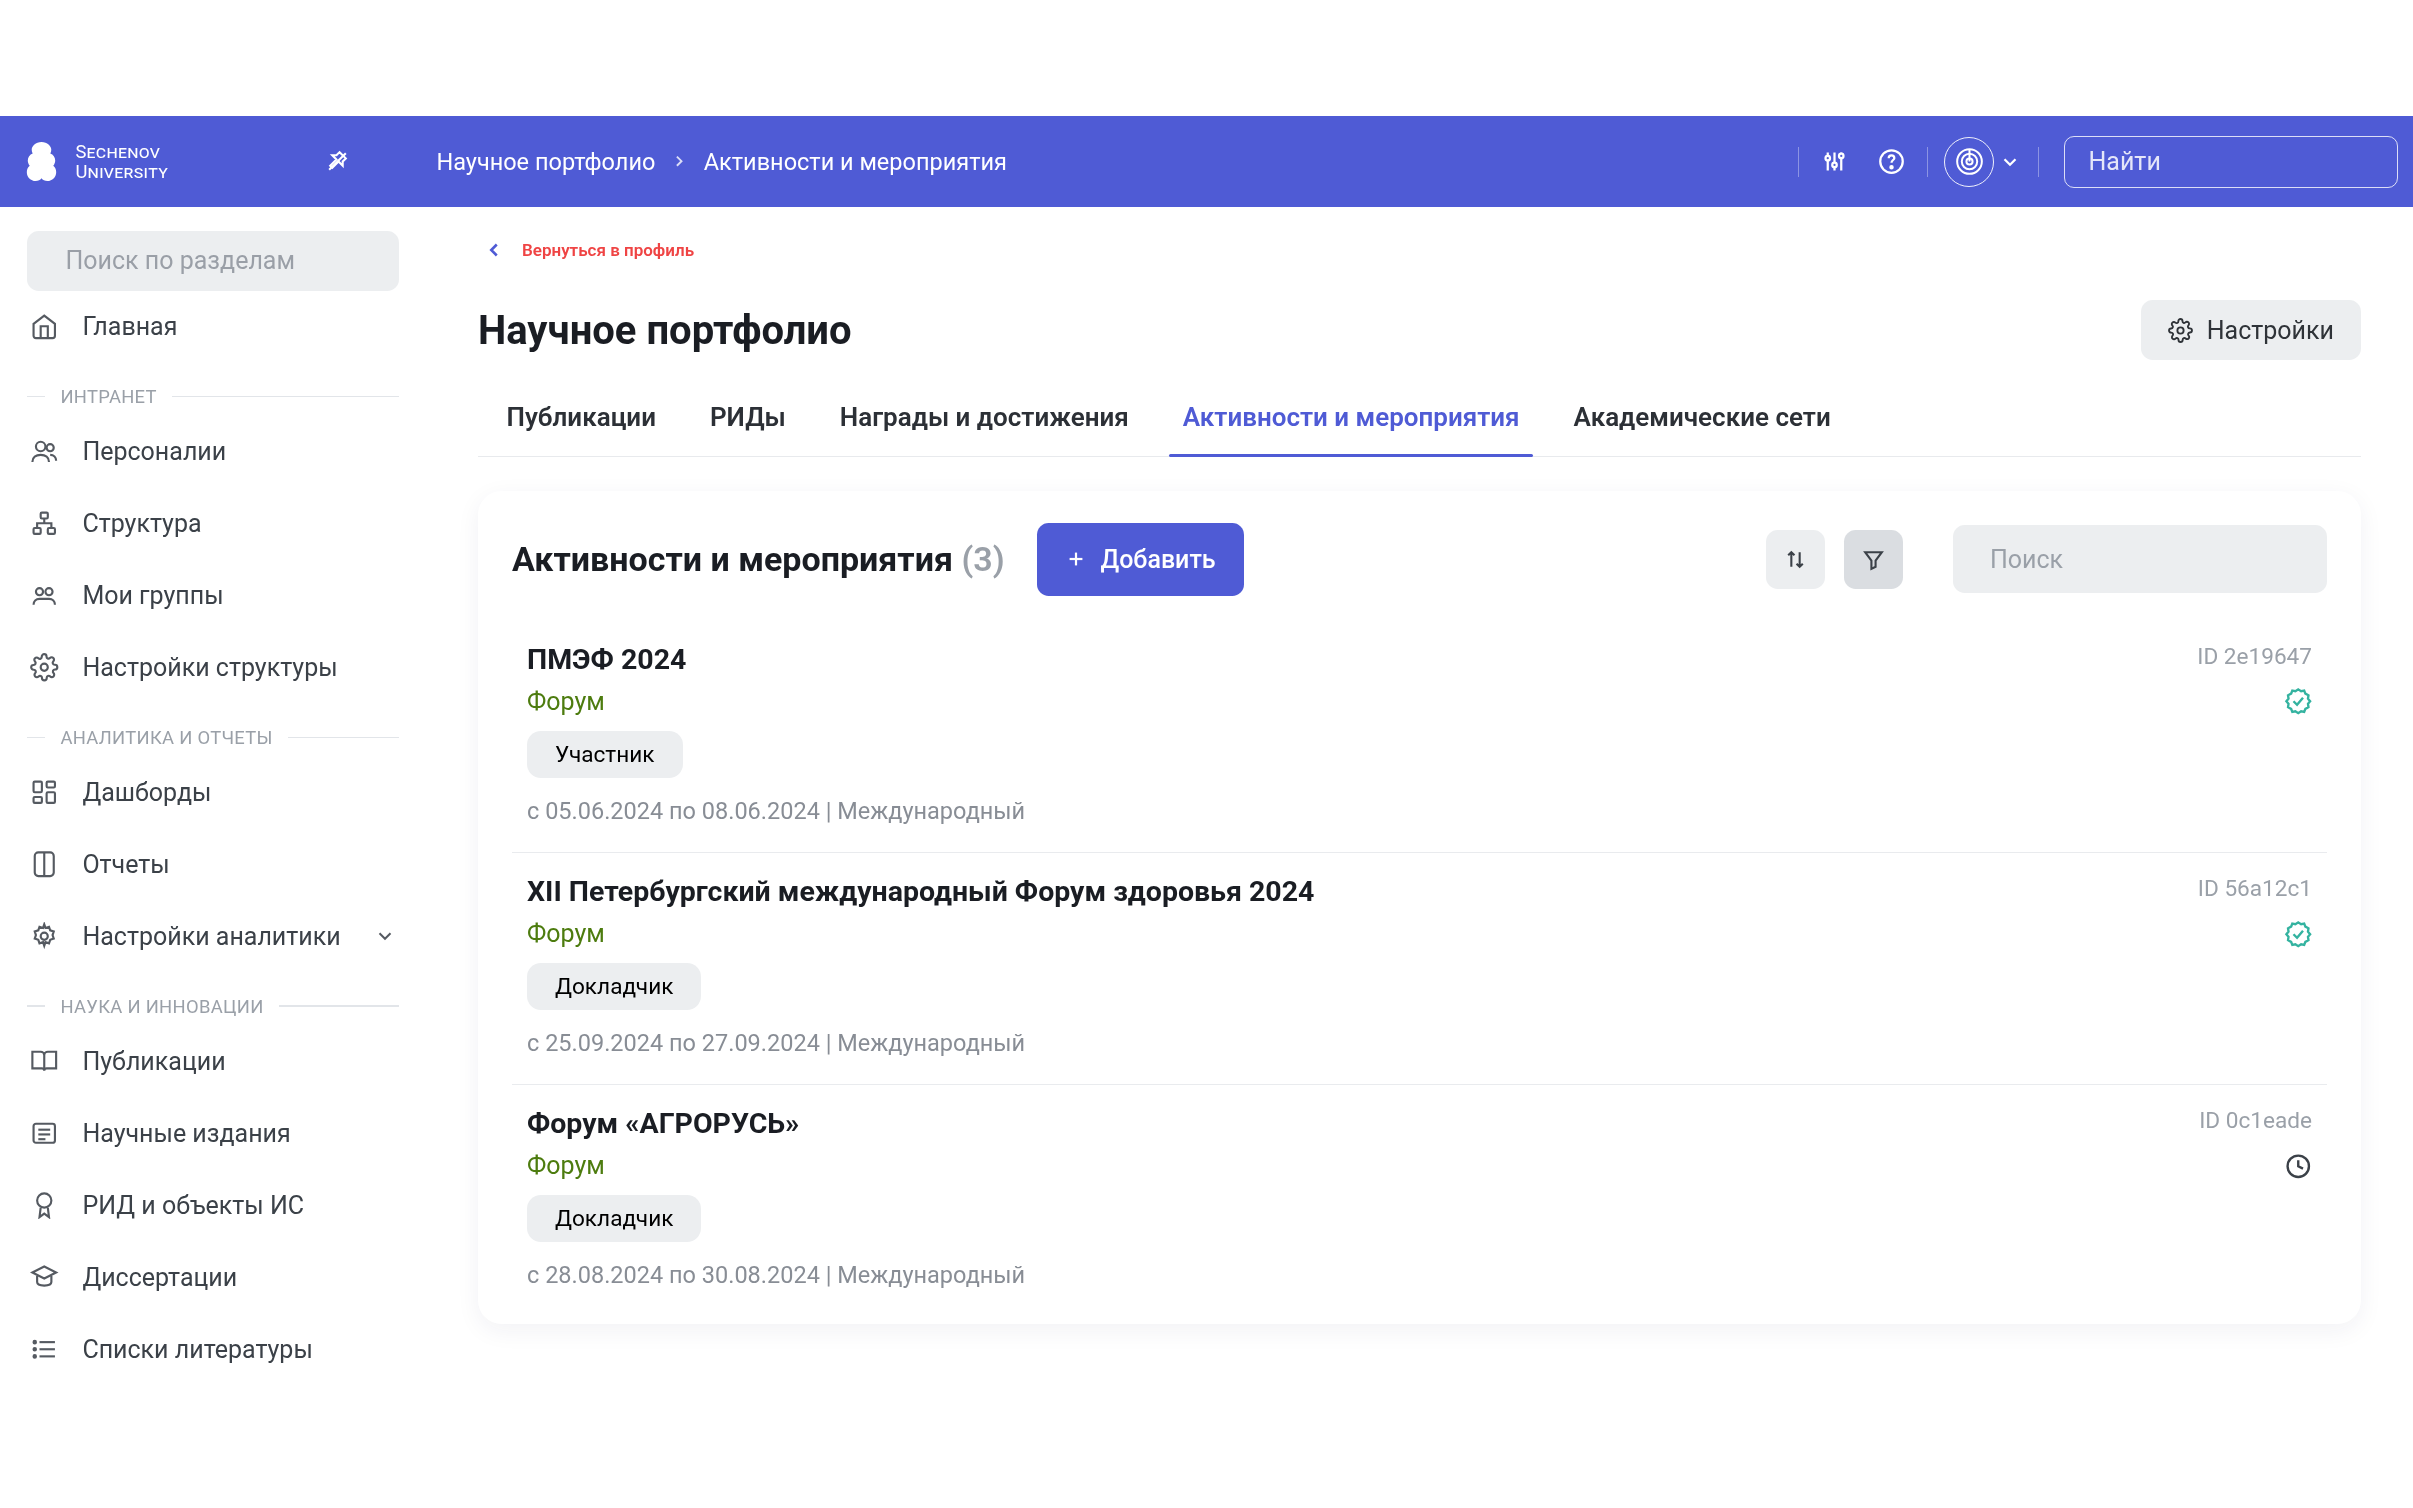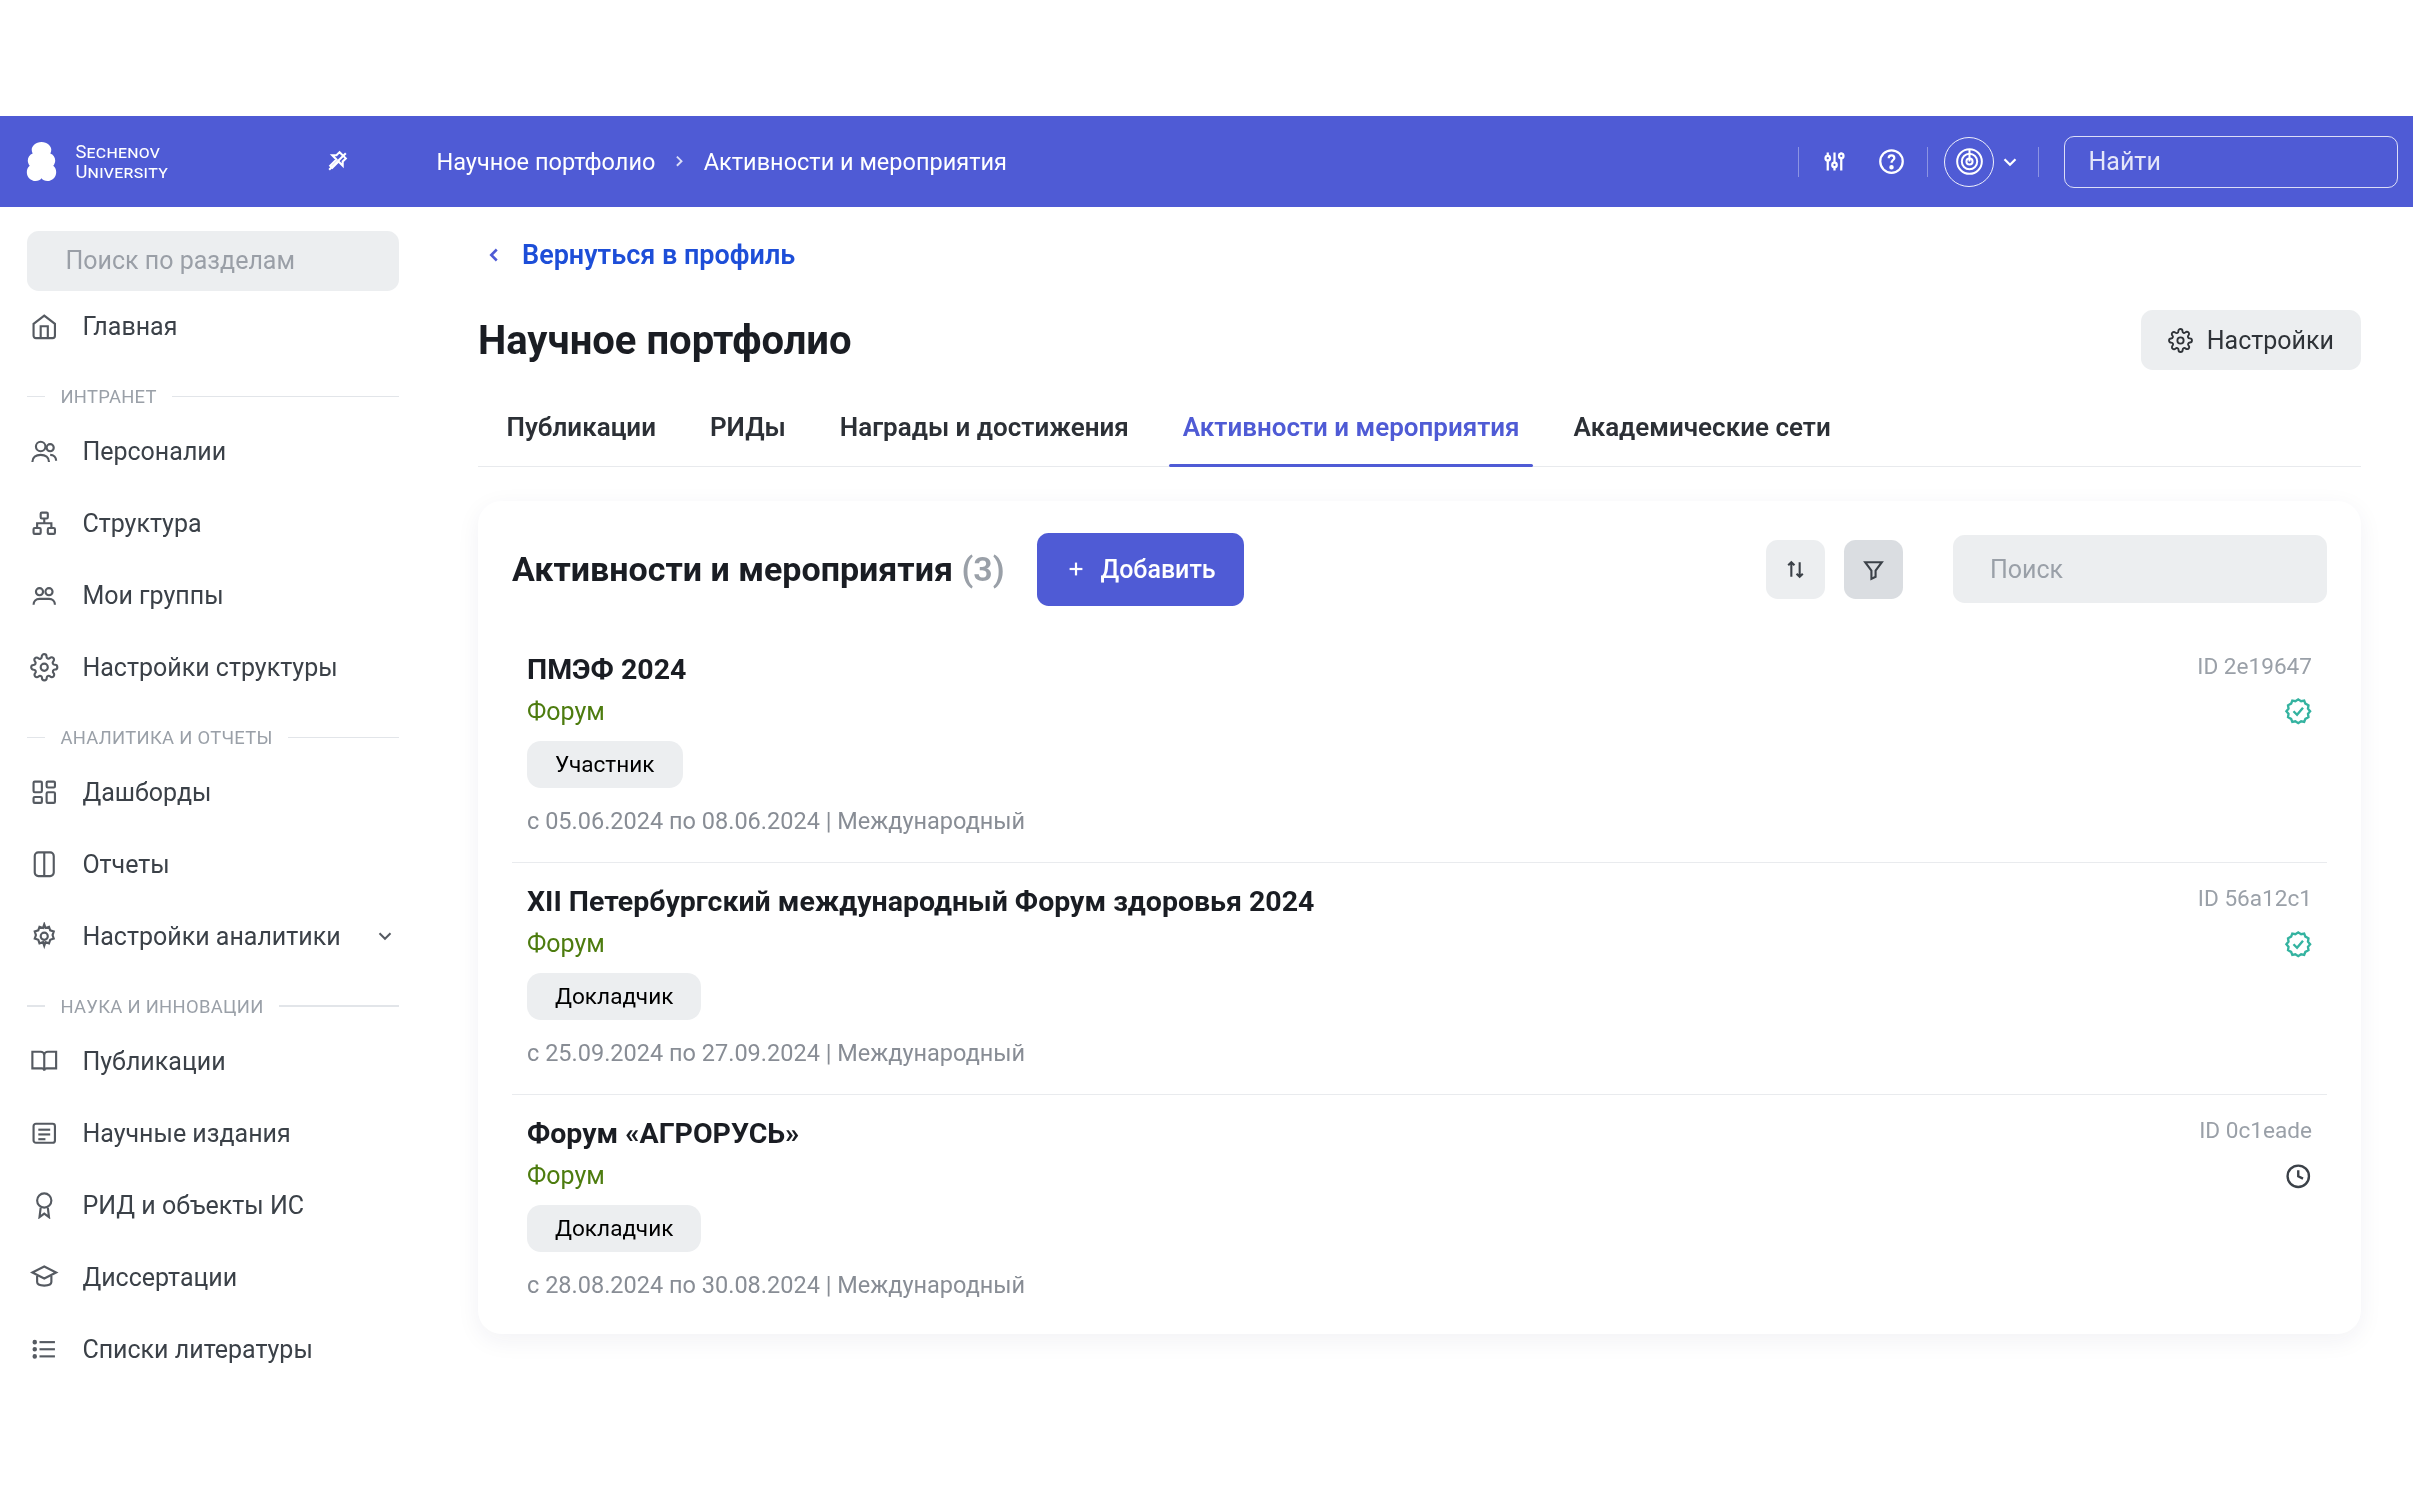--- a/index.html
+++ b/index.html
@@ -27,21 +27,21 @@
 .side-search input { flex:1; background:transparent; border:none; outline:none; font-size:25px; color:#333; }
 .side-search input::placeholder { color:#9a9fa7; }
 .nav-item { height:72px; display:flex; align-items:center; gap:23.5px; color:#3b4148; font-size:25px; cursor:pointer; padding:0 3.4px; }
 .nav-item:first-of-type { margin-top:22px; }
 .nav-item svg { flex-shrink:0; }
 .nav-item .chev { margin-left:auto; }
 .section-hdr { display:flex; align-items:center; gap:15px; margin:23.5px 0 8.4px; color:#9aa0a8; font-size:18.4px; letter-spacing:0.3px; text-transform:uppercase; }
 .section-hdr::before,.section-hdr::after { content:""; flex:0 0 18.4px; height:1.7px; background:#e2e5e9; }
 .section-hdr::after { flex:1; }
 .main { flex:1; padding:32px 52px 0; overflow-y:auto; }
-.back-link { display:flex; align-items:center; gap:17px; color:#1d4ed8; font-size:27px; font-weight:600; cursor:pointer; margin-bottom:39px; margin-left:5px; }
+.back-link { display:flex; align-items:center; gap:17px; color:#ef4444; font-size:17px; font-weight:600; cursor:pointer; margin-bottom:39px; margin-left:5px; }
 .title-row { display:flex; align-items:center; justify-content:space-between; margin-bottom:27px; }
 .page-title { font-size:40px; font-weight:700; color:#1a1d23; }
 .settings-btn { display:flex; align-items:center; gap:13.4px; background:#eceef0; padding:0 27px; height:60px; border-radius:11.7px; color:#2f3338; font-size:25px; cursor:pointer; }
 .tabs { display:flex; gap:54px; border-bottom:1.7px solid #e8eaed; margin-bottom:34px; padding-left:28.5px; }
 .tab { padding:15px 0 23.5px; font-size:26px; font-weight:600; color:#2c3036; cursor:pointer; position:relative; }
 .tab.active { color:#4F5BD5; }
 .tab.active::after { content:""; position:absolute; left:-13.4px; right:-13.4px; bottom:-1.7px; height:3.4px; background:#4F5BD5; border-radius:1.7px; }
 .card { background:#fff; border-radius:23.5px; padding:32px 34px 28.5px; box-shadow:0 6.7px 25px rgba(30,40,80,.06); }
 .card-head { display:flex; align-items:center; gap:32px; margin-bottom:25px; }
 .card-title { font-size:34px; font-weight:700; color:#1a1d23; }

